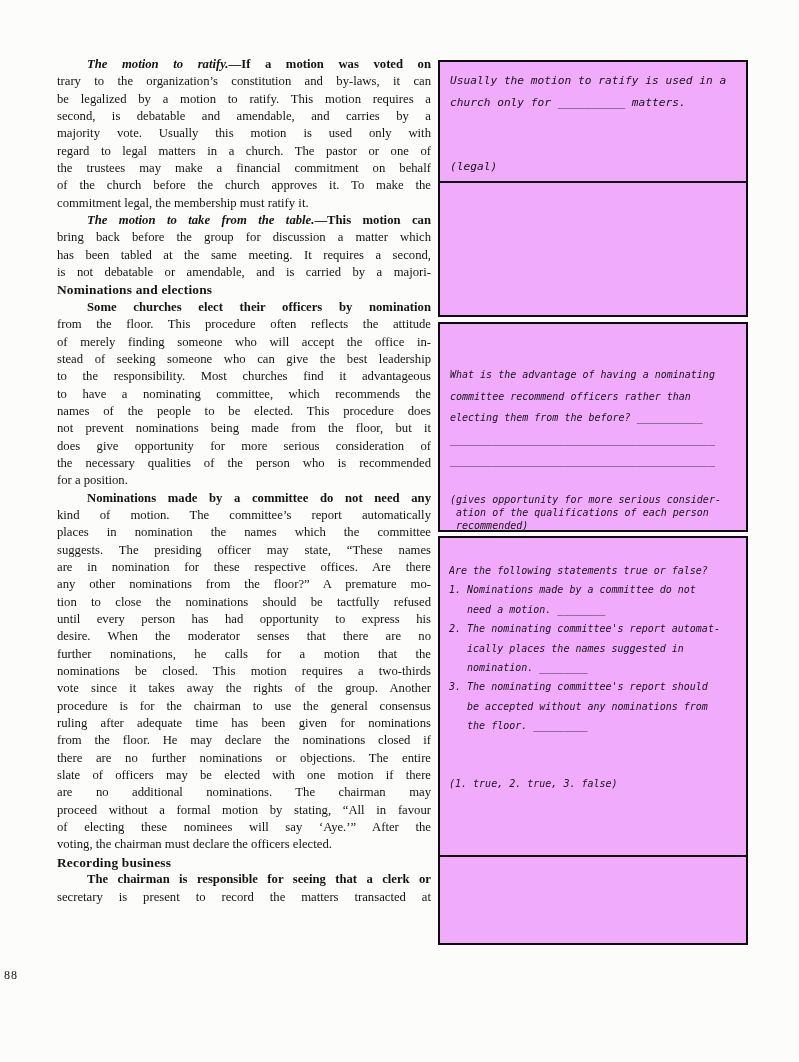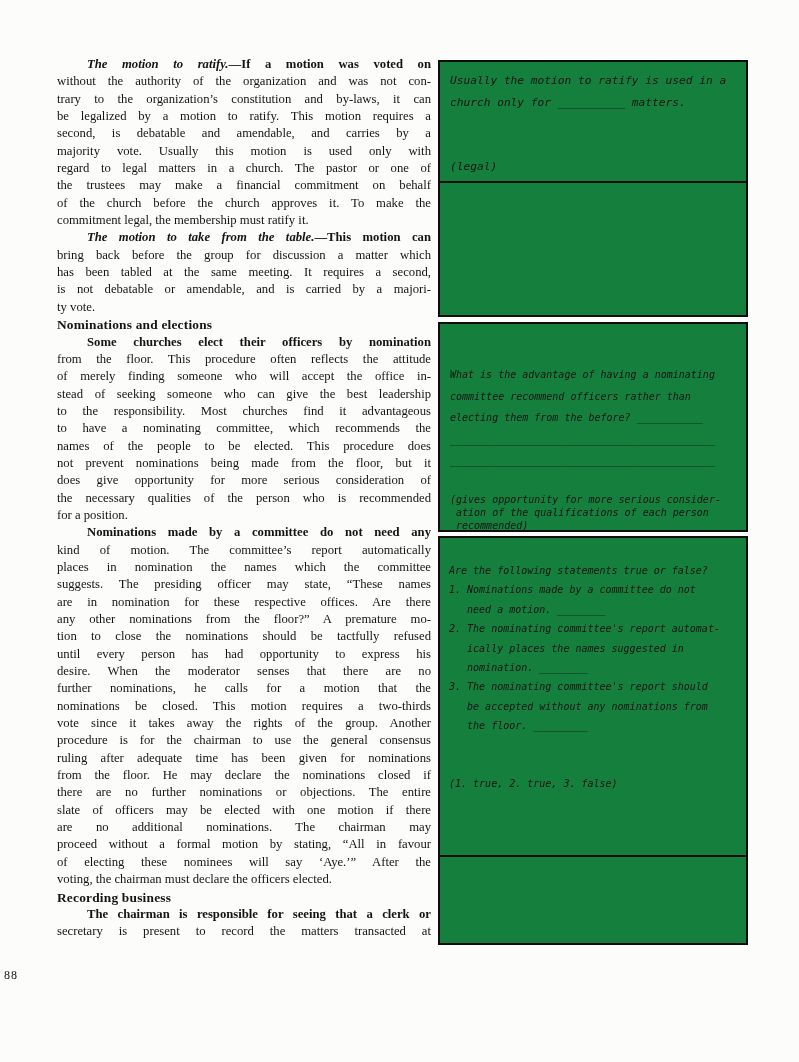--- a/index.html
+++ b/index.html
@@ -20,21 +20,21 @@
   .line.first{padding-left:30px;font-weight:bold;}
   .line i{font-style:italic;}
   .heading{
     font-weight:700;font-size:13.4px;line-height:17.35px;
     letter-spacing:.2px;
   }
   
   .qbox{
     position:absolute;left:438px;width:310px;
     border:2.5px solid #0d0d0d;box-sizing:border-box;
-    background:#15803d;
+    background:#f0abfc;
     font-family:"DejaVu Sans Mono",monospace;
     font-style:italic;
   }
   #box-ratify-question{top:60px;height:124px;padding:8px 6px 0 10px;font-size:11.2px;}
   #box-empty-top{top:181px;height:136px;}
   #box-nominating-question{top:322px;height:210px;padding:40px 6px 0 10px;font-size:10px;}
   #box-true-false-question{top:536px;height:322px;padding:23px 2px 0 9px;font-size:10px;}
   #box-empty-bottom{top:855px;height:90px;}
   .twline{white-space:pre;overflow:hidden;}
   .tw .twline{line-height:21.5px;}
@@ -45,36 +45,34 @@
     position:absolute;top:968px;left:4px;width:100%;
     text-align:left;font-size:12px;letter-spacing:1px;
   }
 </style>
 </head>
 <body>
 
 <div id="left-col">
     <div class="para">
       <div class="line just first"><i>The motion to ratify.</i><span>—If a motion was voted on</span></div>
-      <div class="line just"><span>without the authority of the organization and was not con-</span></div>
       <div class="line just"><span>trary to the organization’s constitution and by-laws, it can</span></div>
       <div class="line just"><span>be legalized by a motion to ratify. This motion requires a</span></div>
       <div class="line just"><span>second, is debatable and amendable, and carries by a</span></div>
       <div class="line just"><span>majority vote. Usually this motion is used only with</span></div>
       <div class="line just"><span>regard to legal matters in a church. The pastor or one of</span></div>
       <div class="line just"><span>the trustees may make a financial commitment on behalf</span></div>
       <div class="line just"><span>of the church before the church approves it. To make the</span></div>
       <div class="line"><span>commitment legal, the membership must ratify it.</span></div>
     </div>
     <div class="para">
       <div class="line just first"><i>The motion to take from the table.</i><span>—This motion can</span></div>
       <div class="line just"><span>bring back before the group for discussion a matter which</span></div>
       <div class="line just"><span>has been tabled at the same meeting. It requires a second,</span></div>
       <div class="line just"><span>is not debatable or amendable, and is carried by a majori-</span></div>
-      <div class="line"><span>ty vote.</span></div>
     </div>
     <div class="heading">Nominations and elections</div>
     <div class="para">
       <div class="line just first"><span>Some churches elect their officers by nomination</span></div>
       <div class="line just"><span>from the floor. This procedure often reflects the attitude</span></div>
       <div class="line just"><span>of merely finding someone who will accept the office in-</span></div>
       <div class="line just"><span>stead of seeking someone who can give the best leadership</span></div>
       <div class="line just"><span>to the responsibility. Most churches find it advantageous</span></div>
       <div class="line just"><span>to have a nominating committee, which recommends the</span></div>
       <div class="line just"><span>names of the people to be elected. This procedure does</span></div>

